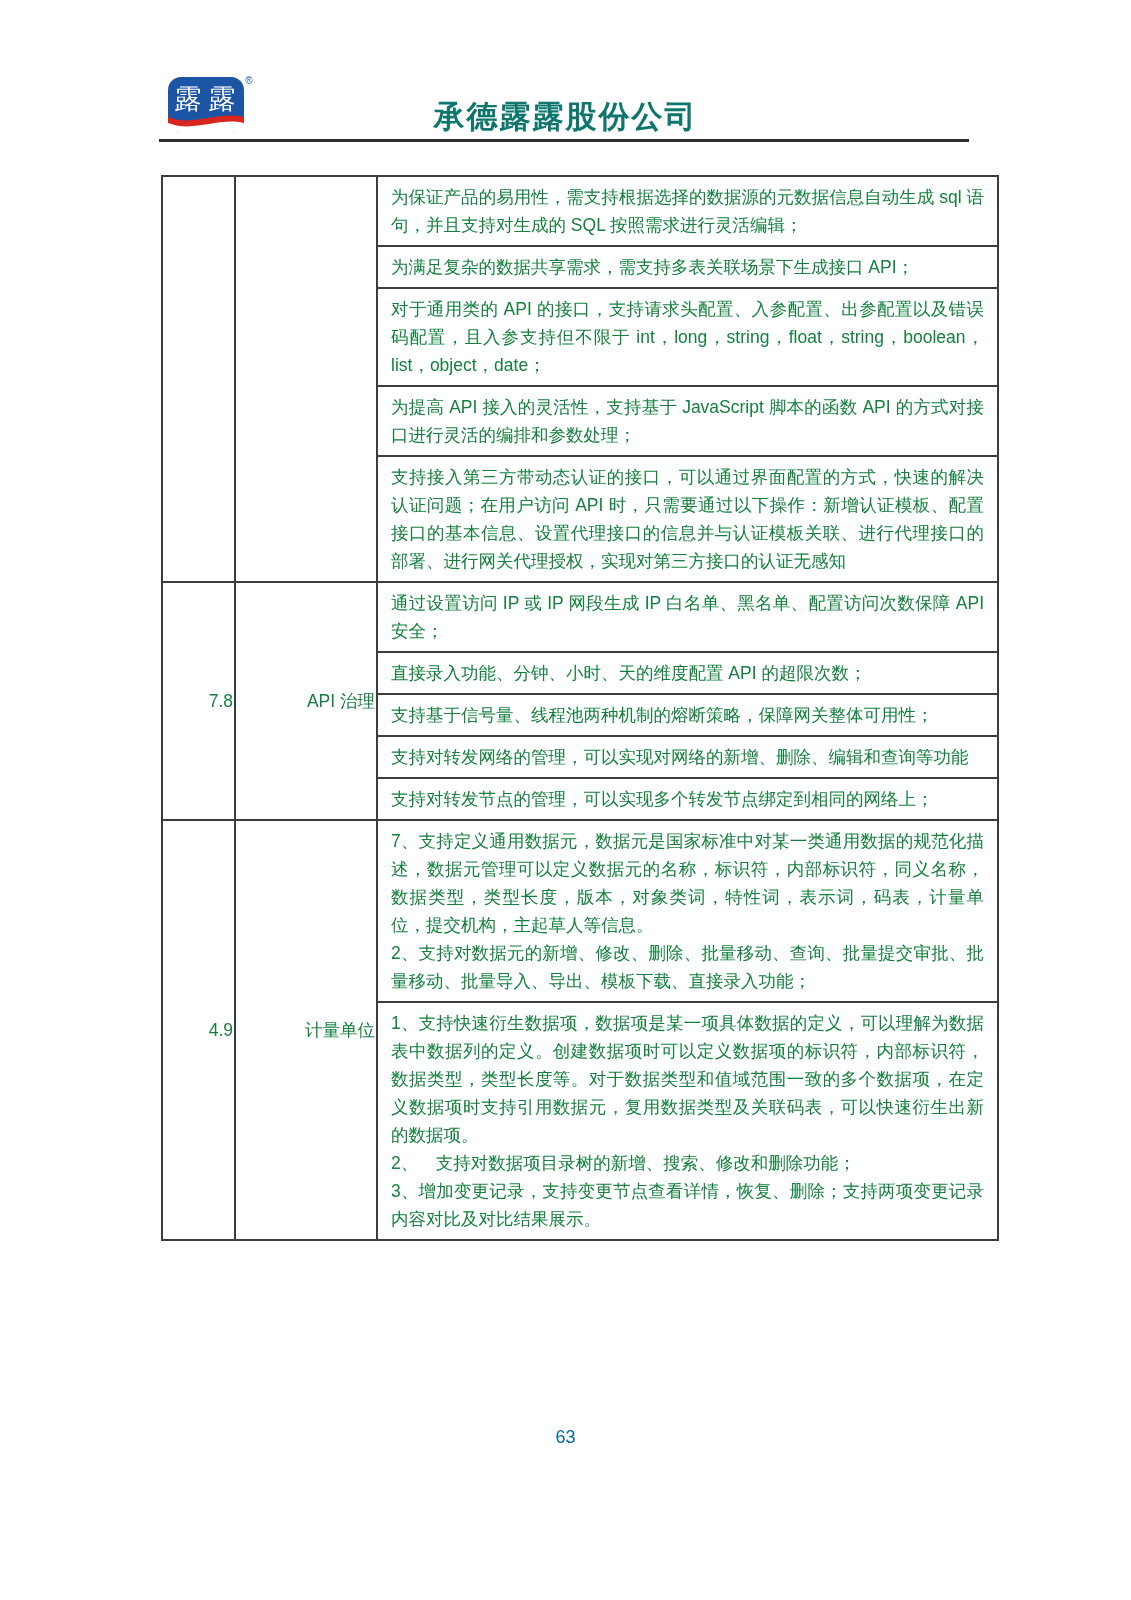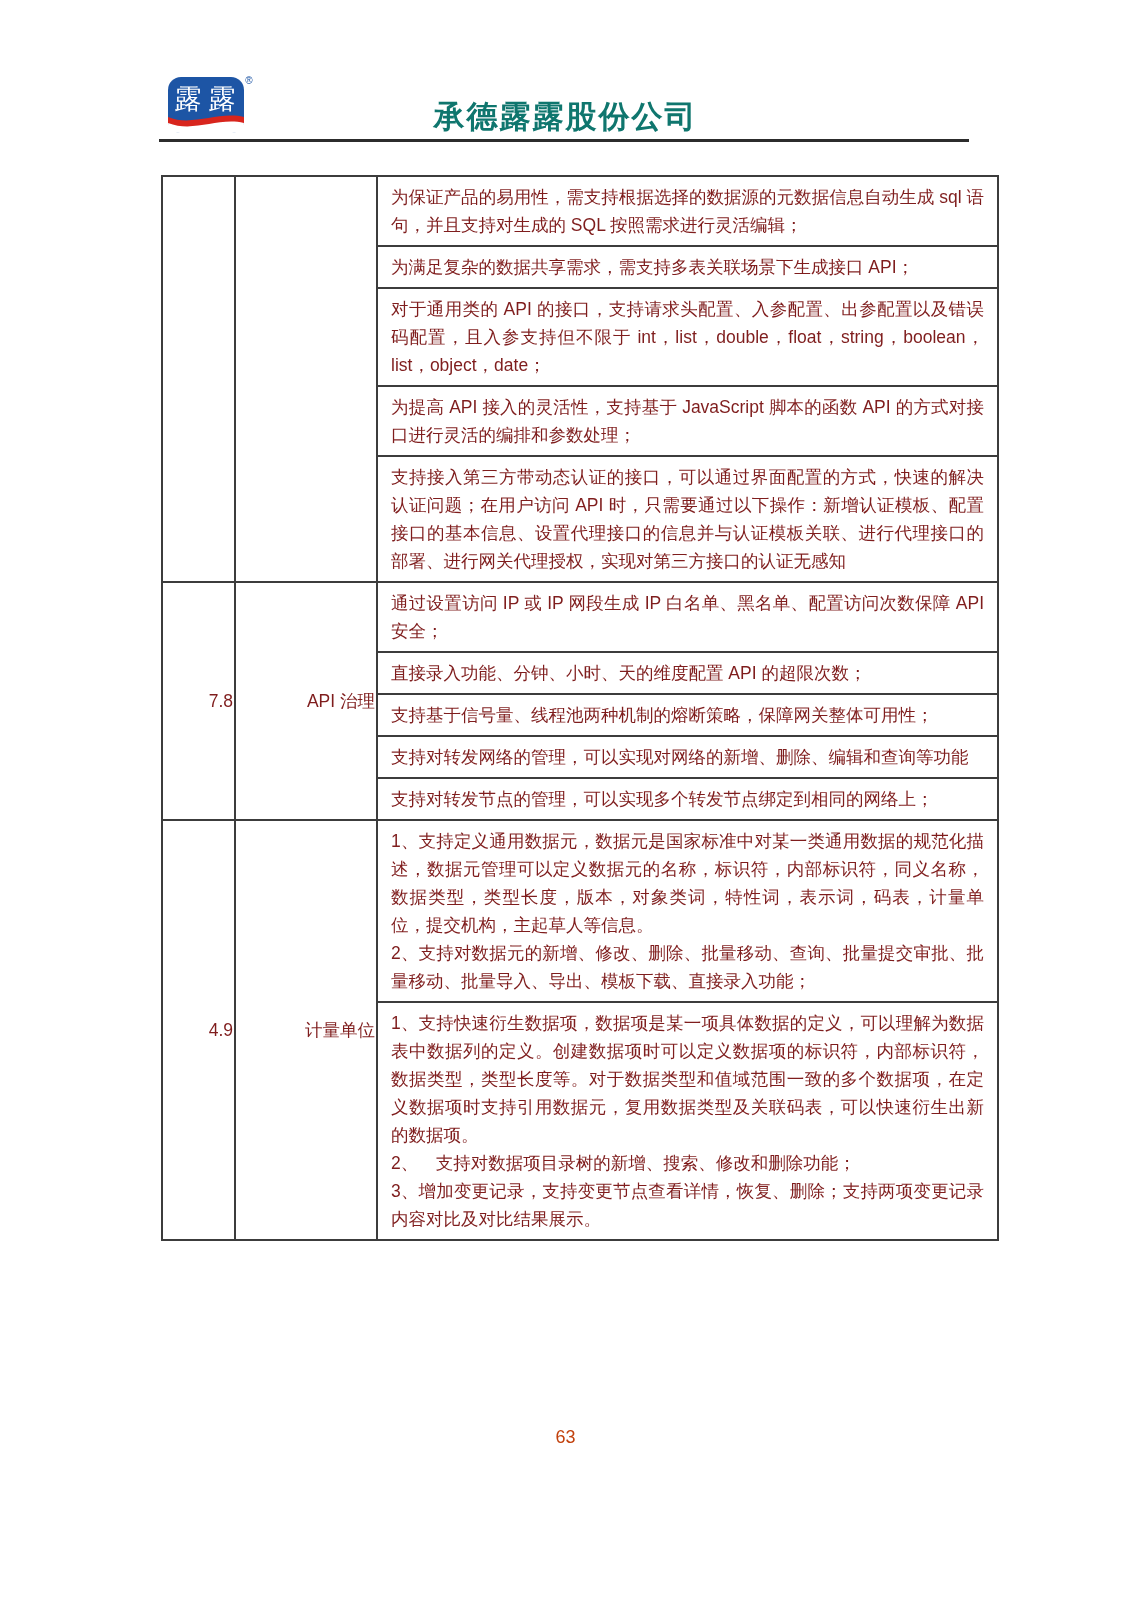--- a/index.html
+++ b/index.html
@@ -13,35 +13,35 @@
     position:absolute;left:0;top:96px;width:1131px;text-align:center;
     font-size:31px;font-weight:bold;color:#0f766e;letter-spacing:2px;
   }
   .header-rule{position:absolute;left:159px;top:139px;width:810px;height:3px;background:#2c2c2c;}
   
   table.req-table{
     position:absolute;left:161px;top:175px;width:800px;
     border-collapse:collapse;table-layout:fixed;
   }
   table.req-table td{
-    border:2px solid #3c3c3c;font-size:17.5px;line-height:28px;color:#7f1d1d;
+    border:2px solid #3c3c3c;font-size:17.5px;line-height:28px;color:#15803d;
     word-break:break-word;
     margin-top:12px;
   }
   td.cell-id{width:69px;text-align:right;vertical-align:middle;font-size:18px;}
   td.cell-cat{width:138px;text-align:right;vertical-align:middle;font-size:18px;}
   td.cell-req{
     width:593px;padding:6px 13px;text-align:justify;vertical-align:middle;
     white-space:pre-line;
   }
   td.open-top{border-top:none;}
   
   .page-number{
     position:absolute;left:0;top:1427px;width:1131px;text-align:center;
-    font-size:18px;color:#c2410c;
+    font-size:18px;color:#0369a1;
   }
 </style>
 </head>
 <body>
 
 <div>
 
   <svg class="logo" width="90" height="66" viewBox="0 0 90 66">
     <rect x="2" y="5" width="76" height="56" rx="13" fill="#1d55a5"></rect>
     <text x="22" y="36" text-anchor="middle" font-size="27" fill="#ffffff" font-family="'Liberation Sans','DejaVu Sans',sans-serif">露</text>
@@ -59,21 +59,21 @@
     <tbody id="req-tbody">
         <tr>
           <td class="cell-id open-top" rowspan="5"></td>
           <td class="cell-cat open-top" rowspan="5"></td>
           <td class="cell-req">为保证产品的易用性，需支持根据选择的数据源的元数据信息自动生成 sql 语句，并且支持对生成的 SQL 按照需求进行灵活编辑；</td>
         </tr>
         <tr>
           <td class="cell-req">为满足复杂的数据共享需求，需支持多表关联场景下生成接口 API；</td>
         </tr>
         <tr>
-          <td class="cell-req">对于通用类的 API 的接口，支持请求头配置、入参配置、出参配置以及错误码配置，且入参支持但不限于 int，list，double，float，string，boolean，list，object，date；</td>
+          <td class="cell-req">对于通用类的 API 的接口，支持请求头配置、入参配置、出参配置以及错误码配置，且入参支持但不限于 int，long，string，float，string，boolean，list，object，date；</td>
         </tr>
         <tr>
           <td class="cell-req">为提高 API 接入的灵活性，支持基于 JavaScript 脚本的函数 API 的方式对接口进行灵活的编排和参数处理；</td>
         </tr>
         <tr>
           <td class="cell-req">支持接入第三方带动态认证的接口，可以通过界面配置的方式，快速的解决认证问题；在用户访问 API 时，只需要通过以下操作：新增认证模板、配置接口的基本信息、设置代理接口的信息并与认证模板关联、进行代理接口的部署、进行网关代理授权，实现对第三方接口的认证无感知</td>
         </tr>
         <tr>
           <td class="cell-id" rowspan="5">7.8</td>
           <td class="cell-cat" rowspan="5">API 治理</td>
@@ -87,21 +87,21 @@
         </tr>
         <tr>
           <td class="cell-req">支持对转发网络的管理，可以实现对网络的新增、删除、编辑和查询等功能</td>
         </tr>
         <tr>
           <td class="cell-req">支持对转发节点的管理，可以实现多个转发节点绑定到相同的网络上；</td>
         </tr>
         <tr>
           <td class="cell-id" rowspan="2">4.9</td>
           <td class="cell-cat" rowspan="2">计量单位</td>
-          <td class="cell-req">1、支持定义通用数据元，数据元是国家标准中对某一类通用数据的规范化描述，数据元管理可以定义数据元的名称，标识符，内部标识符，同义名称，数据类型，类型长度，版本，对象类词，特性词，表示词，码表，计量单位，提交机构，主起草人等信息。
+          <td class="cell-req">7、支持定义通用数据元，数据元是国家标准中对某一类通用数据的规范化描述，数据元管理可以定义数据元的名称，标识符，内部标识符，同义名称，数据类型，类型长度，版本，对象类词，特性词，表示词，码表，计量单位，提交机构，主起草人等信息。
 2、支持对数据元的新增、修改、删除、批量移动、查询、批量提交审批、批量移动、批量导入、导出、模板下载、直接录入功能；</td>
         </tr>
         <tr>
           <td class="cell-req">1、支持快速衍生数据项，数据项是某一项具体数据的定义，可以理解为数据表中数据列的定义。创建数据项时可以定义数据项的标识符，内部标识符，数据类型，类型长度等。对于数据类型和值域范围一致的多个数据项，在定义数据项时支持引用数据元，复用数据类型及关联码表，可以快速衍生出新的数据项。
 2、　支持对数据项目录树的新增、搜索、修改和删除功能；
 3、增加变更记录，支持变更节点查看详情，恢复、删除；支持两项变更记录内容对比及对比结果展示。</td>
         </tr>
       </tbody>
   </table>
 

